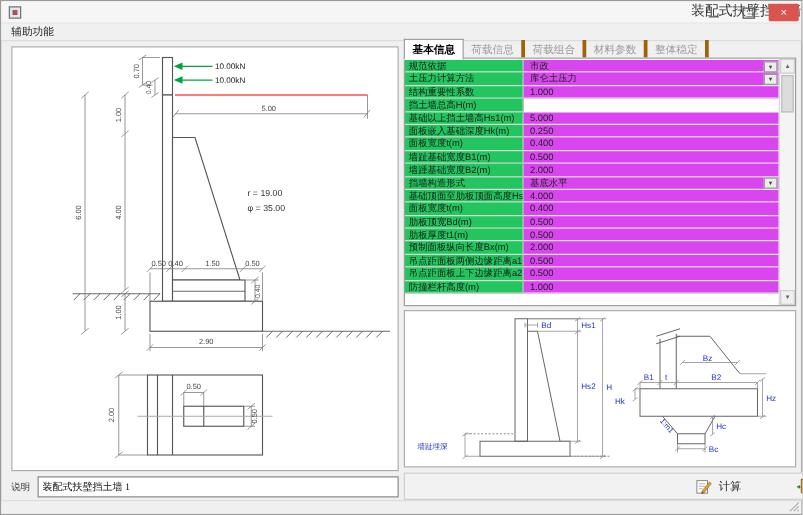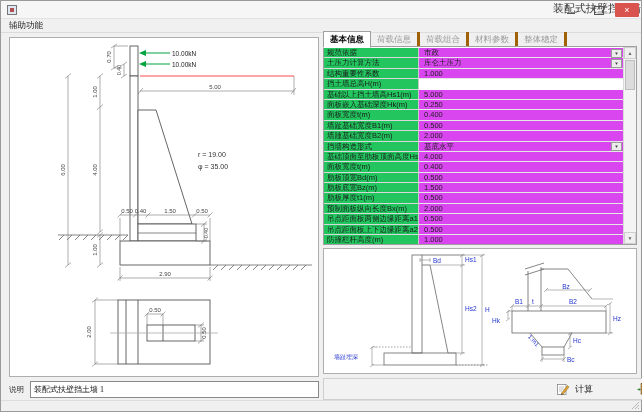--- a/index.html
+++ b/index.html
@@ -215,25 +215,20 @@
 
   </div>
         <div class="form-row">
     <div class="cell label">面板宽度t(m)</div>
     <div class="cell value">0.400</div>
 
   </div>
         <div class="form-row">
     <div class="cell label">肋板顶宽Bd(m)</div>
     <div class="cell value">0.500</div>
-
-  </div>
-        <div class="form-row">
-    <div class="cell label">肋板底宽Bz(m)</div>
-    <div class="cell value">1.500</div>
 
   </div>
         <div class="form-row">
     <div class="cell label">肋板厚度t1(m)</div>
     <div class="cell value">0.500</div>
 
   </div>
         <div class="form-row">
     <div class="cell label">预制面板纵向长度Bx(m)</div>
     <div class="cell value">2.000</div>

